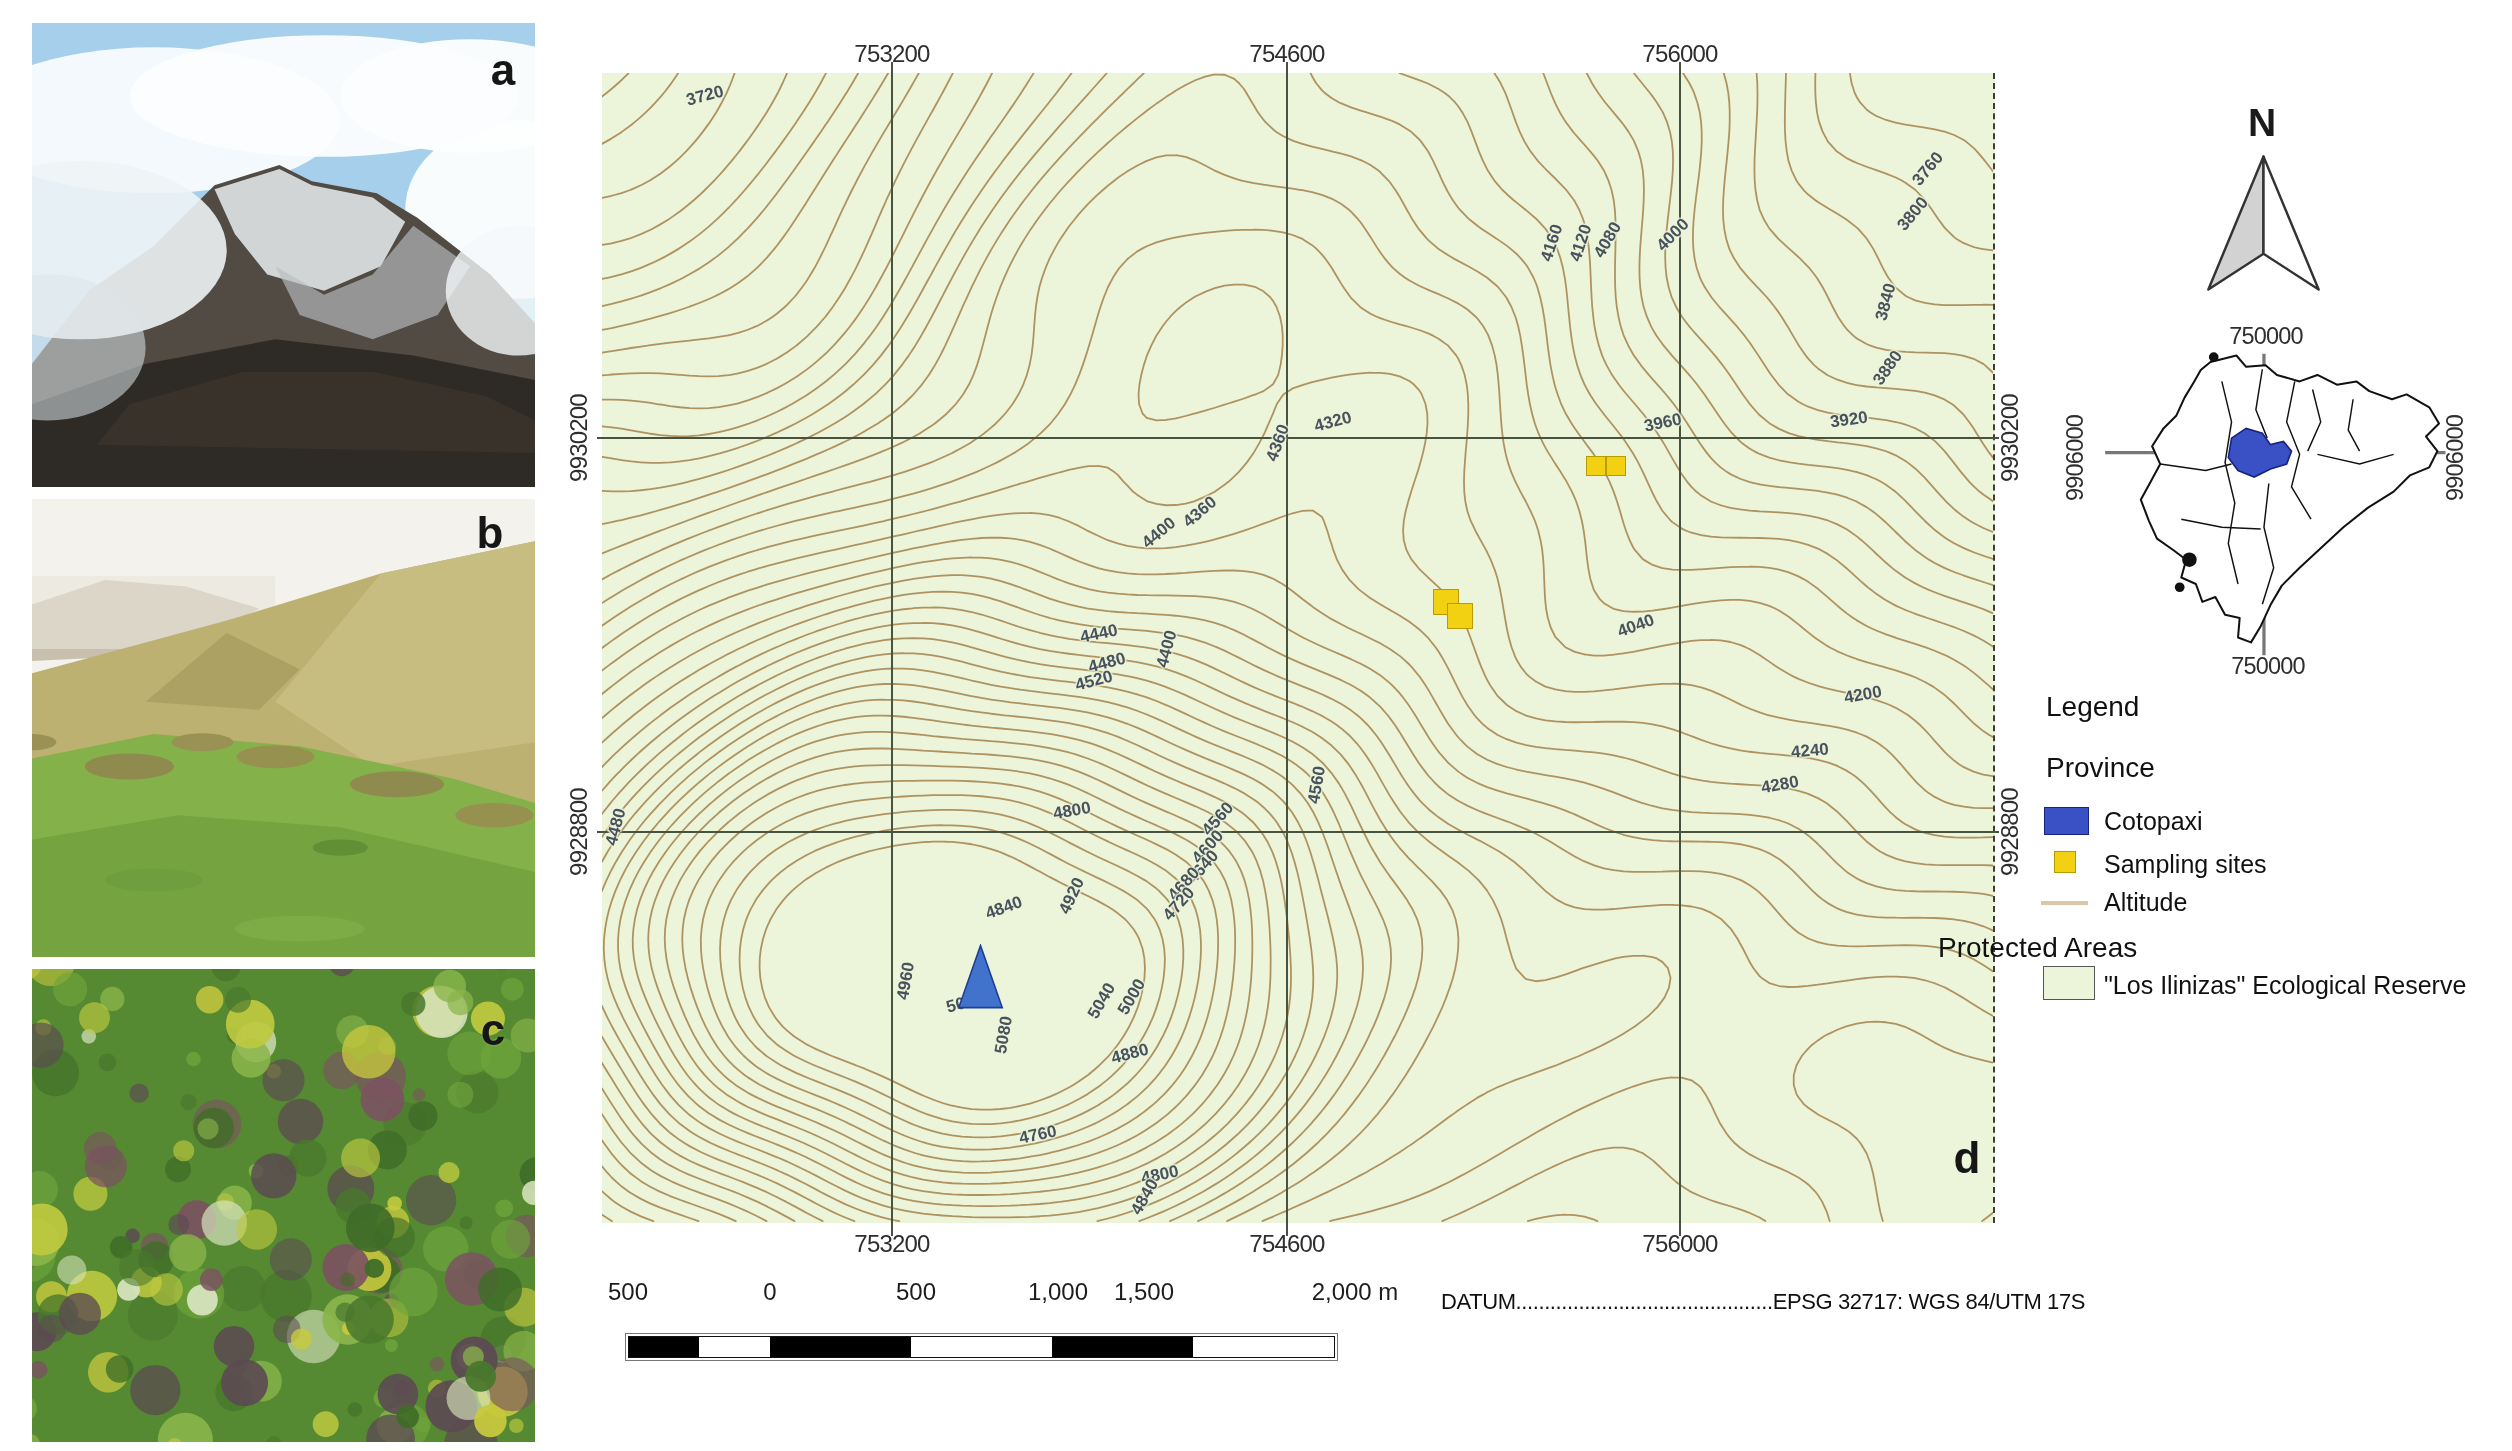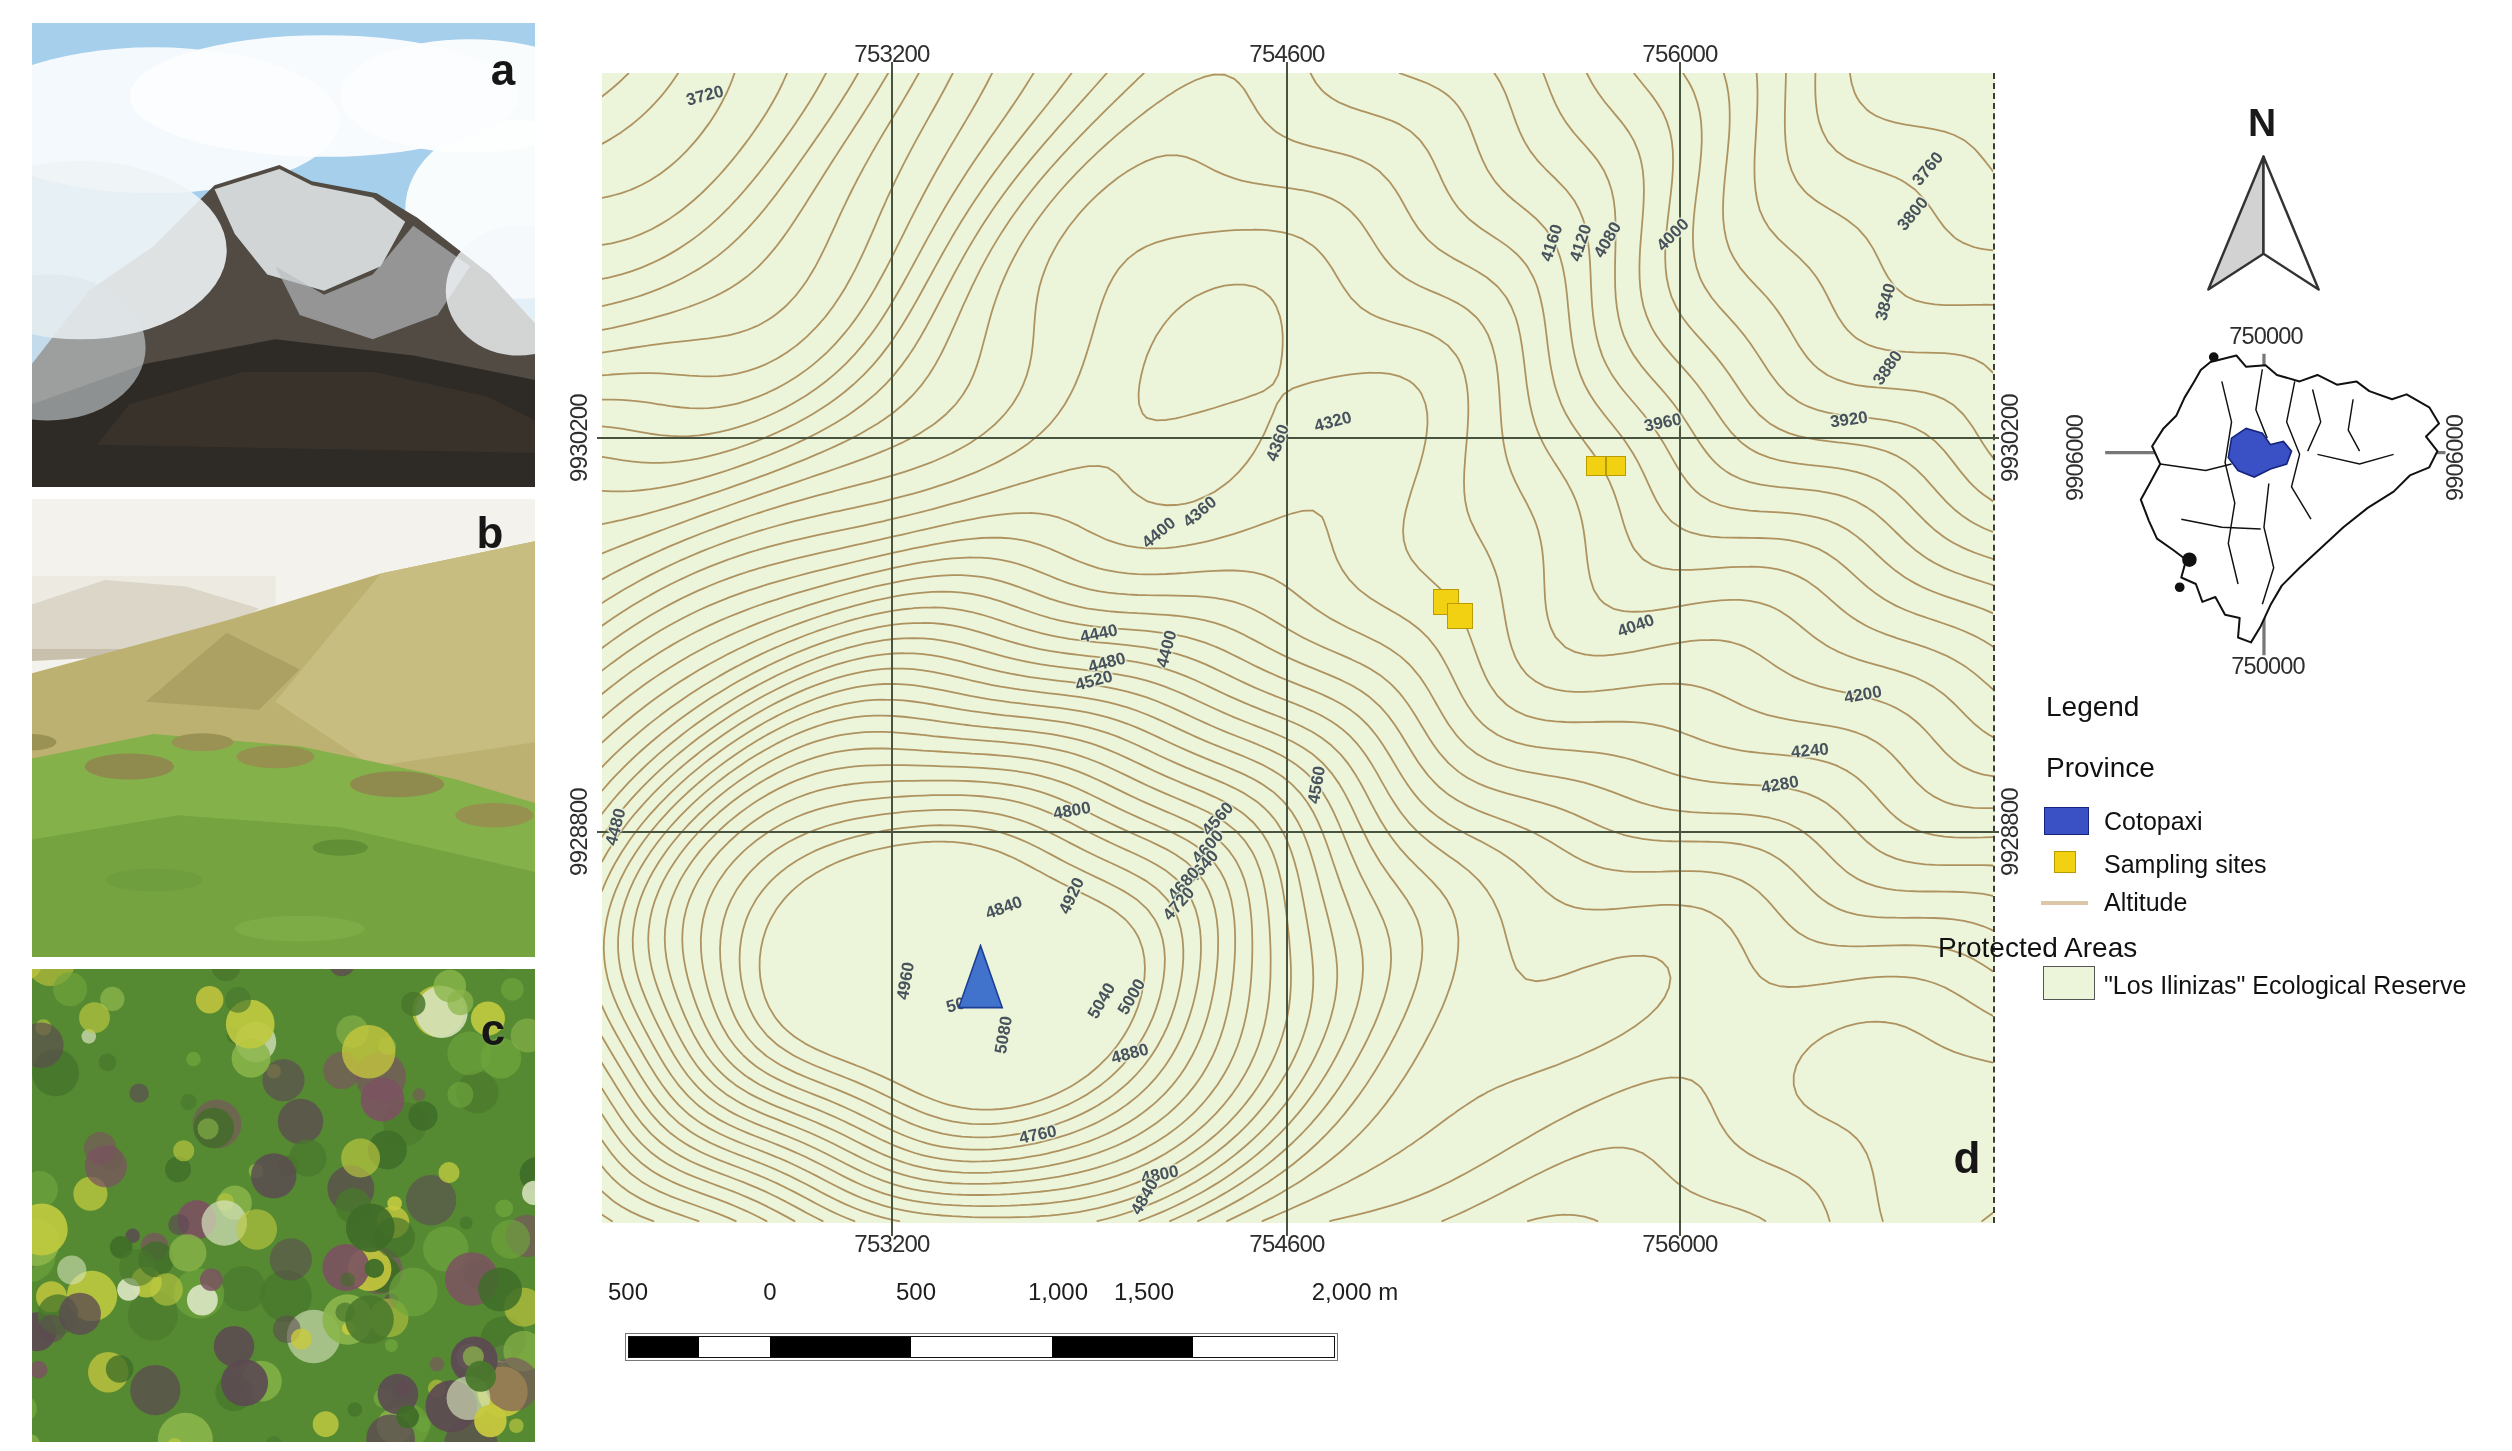--- a/index.html
+++ b/index.html
@@ -320,20 +320,21 @@
       <div class="sb-seg" style="width:10%;background:#000;"></div>
       <div class="sb-seg" style="width:10%;background:#fff;"></div>
       <div class="sb-seg" style="width:20%;background:#000;"></div>
       <div class="sb-seg" style="width:20%;background:#fff;"></div>
       <div class="sb-seg" style="width:20%;background:#000;"></div>
       <div class="sb-seg" style="width:20%;background:#fff;"></div>
     </div>
   </div>
 
   <div class="credits">
+    <div>DATUM.............................................EPSG 32717: WGS 84/UTM 17S</div>
   </div>
 
   <div class="north-label" style="left:2262px;top:123px;">N</div>
   <svg style="position:absolute;left:2197px;top:150px;" width="133" height="146" viewBox="0 0 164 180">
     <polygon points="82,8 82,128 14,172" fill="#d2d2d2" stroke="#333" stroke-width="3" stroke-linejoin="round"></polygon>
     <polygon points="82,8 82,128 150,172" fill="#ffffff" stroke="#333" stroke-width="3" stroke-linejoin="round"></polygon>
   </svg>
 
   <div class="tick-label" style="left:2266px;top:336px;font-size:23.5px;">750000</div>
   <div class="tick-label" style="left:2268px;top:666px;font-size:23.5px;">750000</div>

